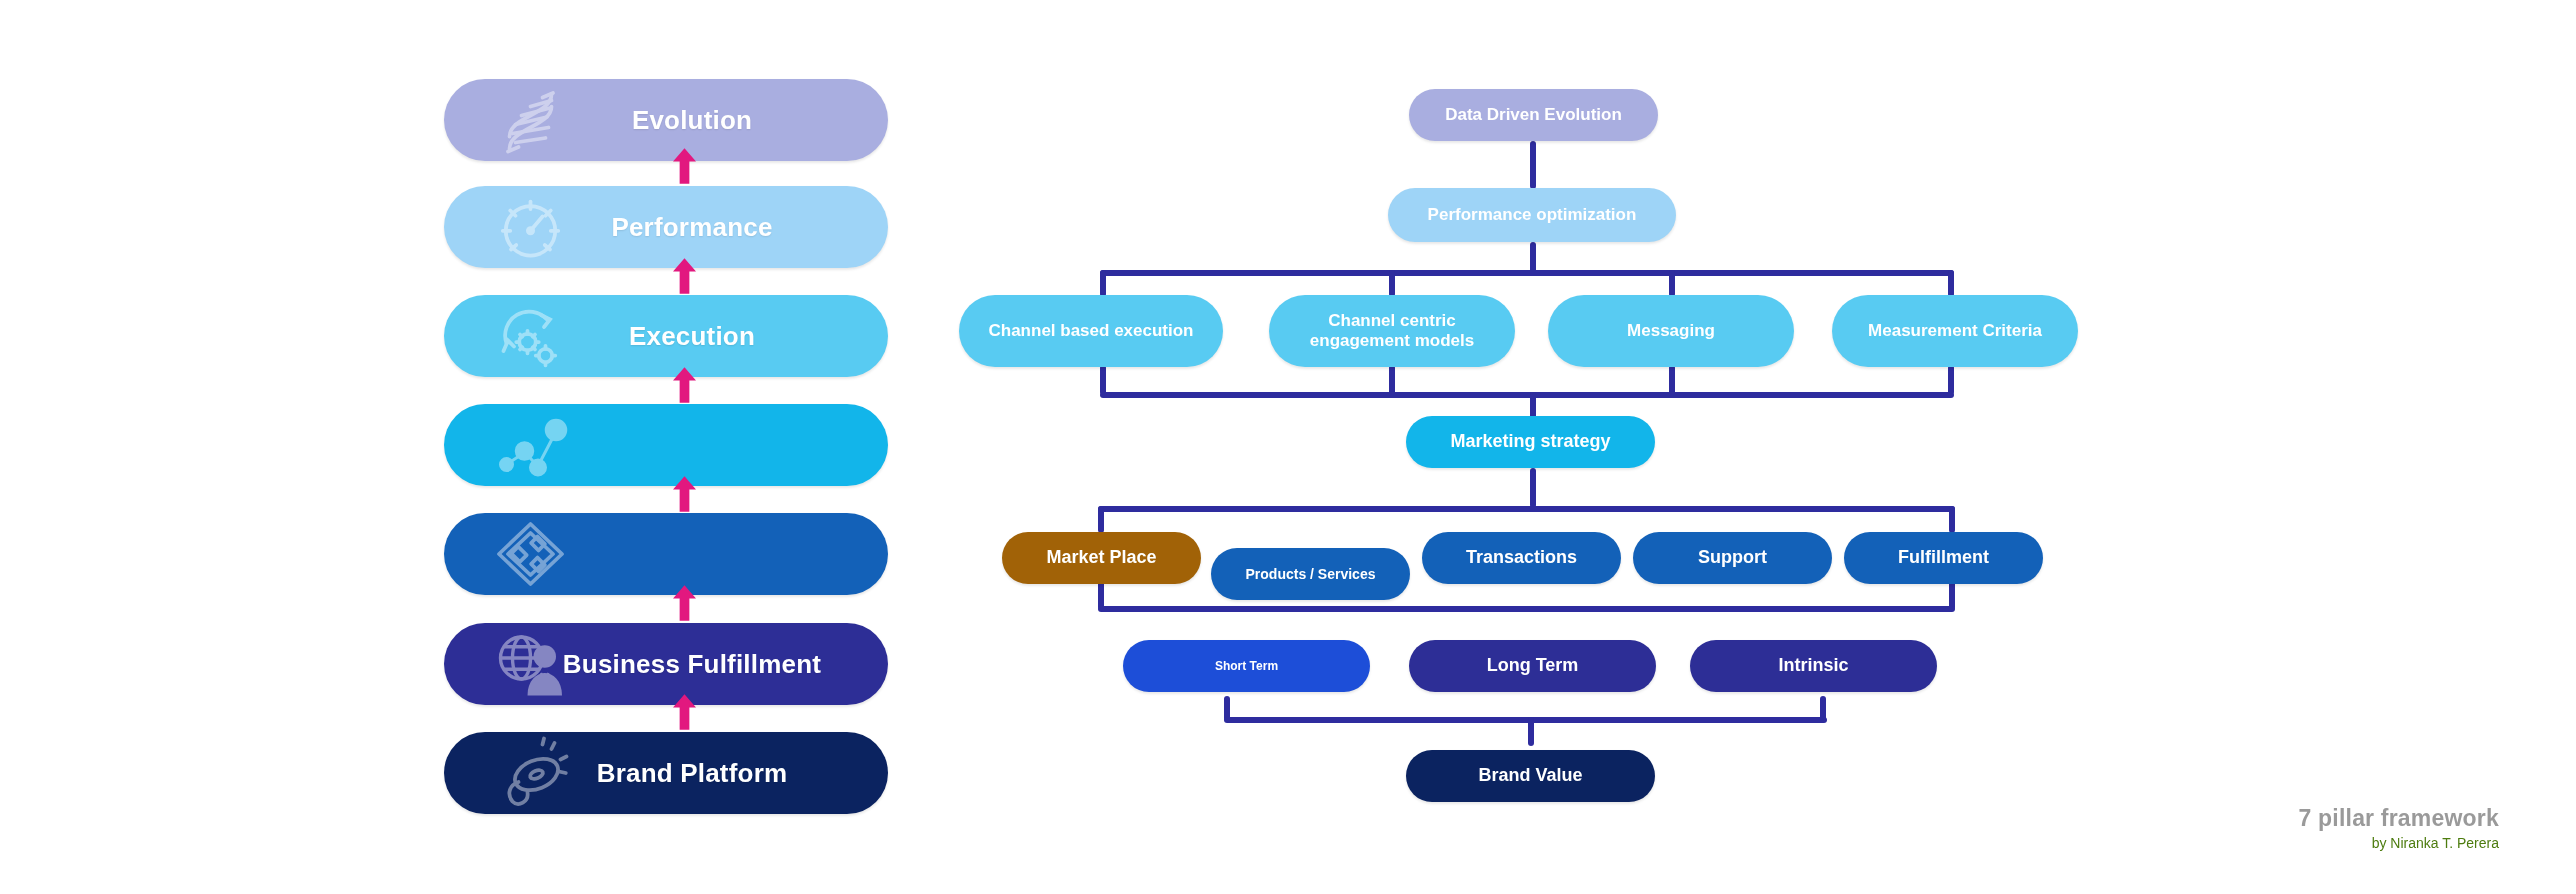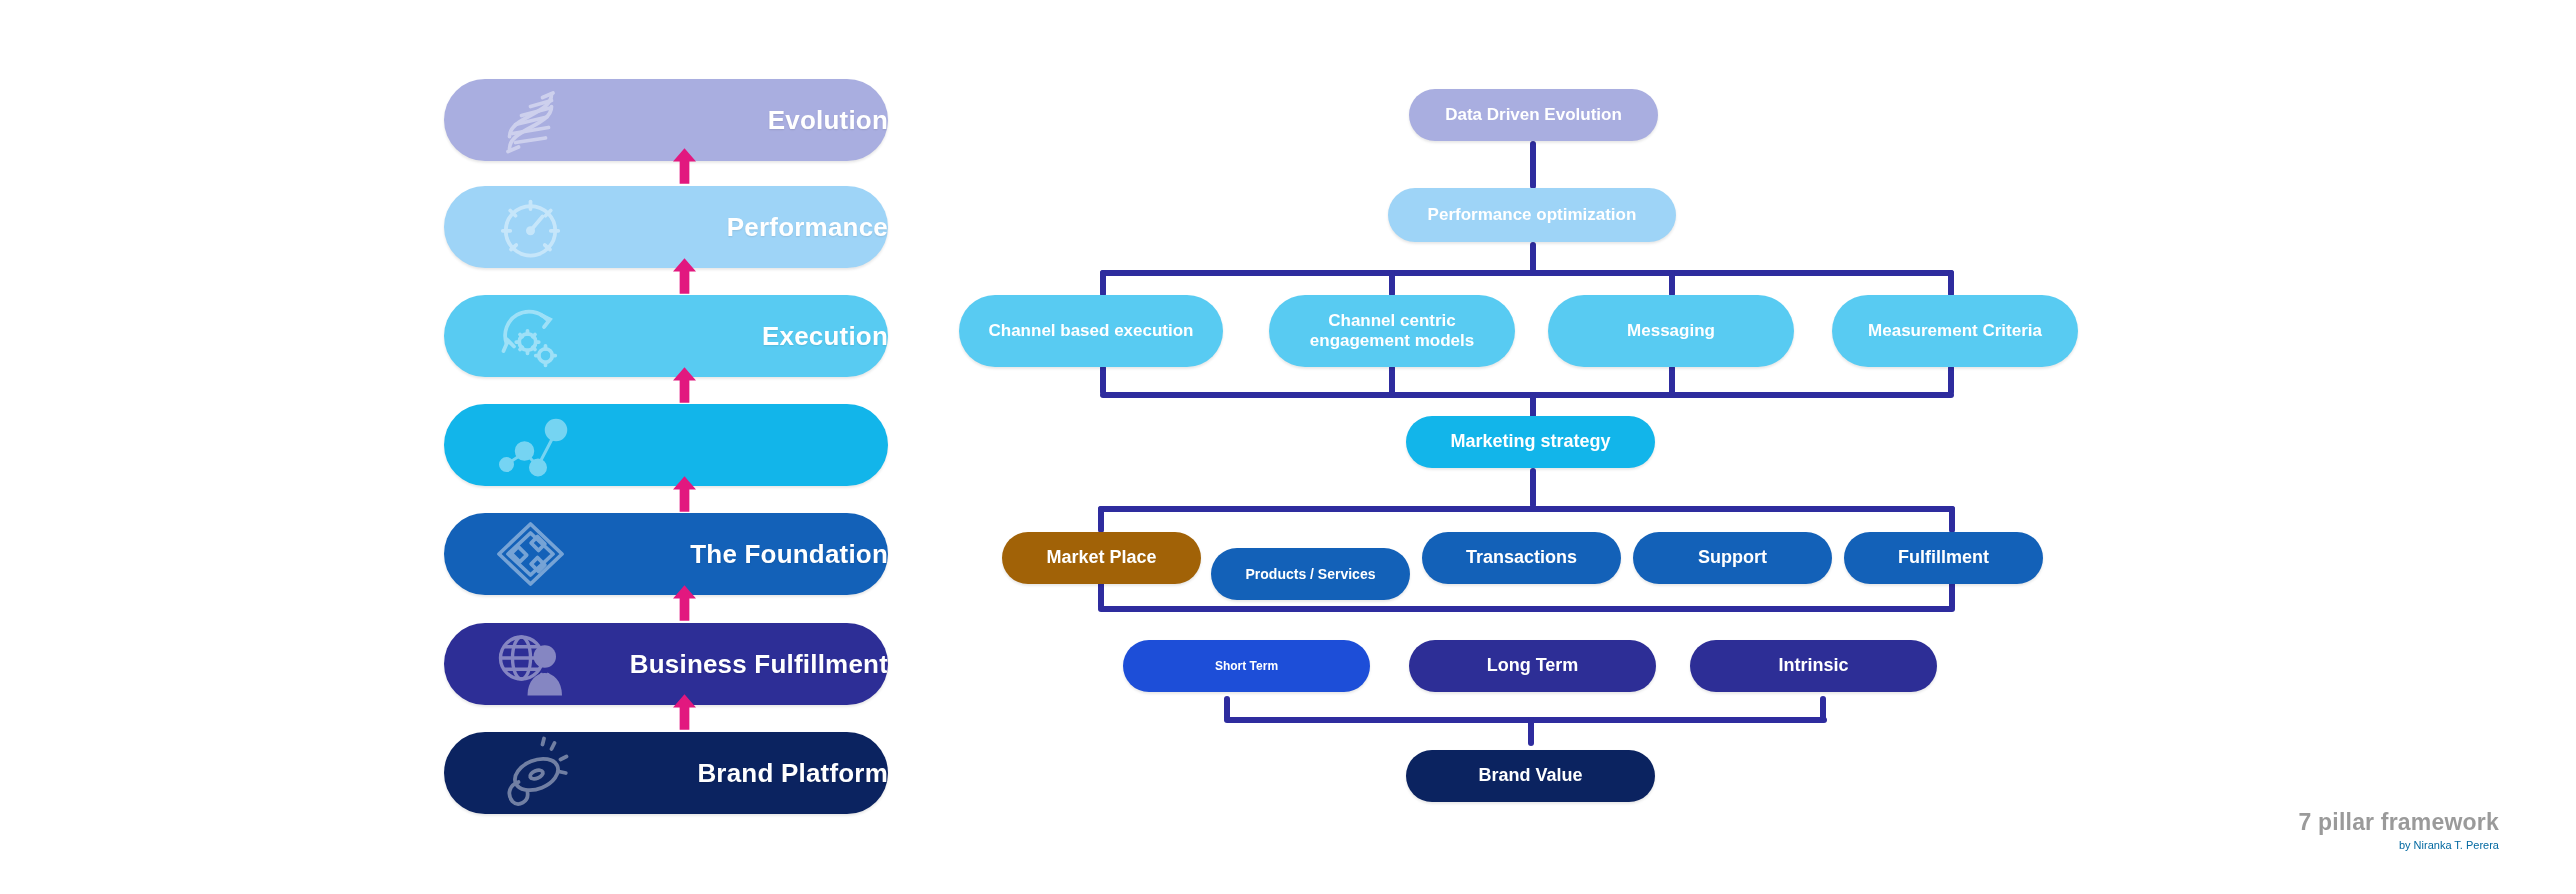--- a/index.html
+++ b/index.html
@@ -42,21 +42,21 @@
     width: 97px;
     height: 75px;
     opacity: 0.42;
     pointer-events: none;
   }
   .pillar .pillar-icon svg { width: 100%; height: 100%; display: block; }
   .pillar .pillar-label {
     position: relative;
     z-index: 2;
     width: 100%;
-    text-align: right;
+    text-align: center;
     padding-left: 52px;
     box-sizing: border-box;
     color: #ffffff;
     font-weight: bold;
     font-size: 26px;
     letter-spacing: 0.2px;
     text-shadow: 0 0.9px 1.8px rgba(0,0,0,0.10);
   }
 
   
@@ -99,22 +99,22 @@
     bottom: 43px;
     text-align: right;
   }
   #footer .fw-title {
     font-size: 23px;
     font-weight: bold;
     color: #9a9a9a;
     letter-spacing: 0.2px;
   }
   #footer .fw-author {
-    font-size: 11px;
-    color: #0369a1;
+    font-size: 14px;
+    color: #4d7c0f;
     margin-top: 2.7px;
   }
 </style>
 </head>
 <body>
 
 <div id="canvas">
 
   <div id="pillar-stack">
       <div class="pillar" style="top: 79px; background: rgb(169, 174, 224);">
@@ -178,21 +178,20 @@
       <div class="pillar" style="top: 513px; background: rgb(19, 97, 184);">
         <span class="pillar-icon">
           <svg viewBox="0 0 100 100" fill="none" stroke="#ffffff" stroke-width="5" stroke-linejoin="round">
       <path d="M50 10 L92 50 L50 90 L8 50 Z"></path>
       <path d="M50 22 L80 50 L50 78 L20 50 Z"></path>
       <rect x="27" y="44" width="16" height="13" transform="rotate(45 35 50)"></rect>
       <rect x="53" y="30" width="14" height="12" transform="rotate(45 60 36)"></rect>
       <rect x="53" y="58" width="14" height="12" transform="rotate(45 60 64)"></rect>
     </svg>
         </span>
-        <span class="pillar-label" style="font-size: 26px;">The Foundation</span>
       </div>
       <div class="pillar" style="top: 623px; background: rgb(45, 46, 150);">
         <span class="pillar-icon">
           <svg viewBox="0 0 100 100" fill="none" stroke="#ffffff" stroke-width="4.5">
       <circle cx="38" cy="42" r="28"></circle>
       <ellipse cx="38" cy="42" rx="12" ry="28"></ellipse>
       <path d="M10 42 L66 42 M15 27 L61 27 M15 57 L61 57"></path>
       <circle cx="69" cy="40" r="15" fill="#ffffff" stroke="none"></circle>
       <path d="M46 92 C46 72, 58 62, 69 62 C80 62, 92 72, 92 92 Z" fill="#ffffff" stroke="none"></path>
       <path d="M64 62 L69 76 L74 62" fill="none" stroke-width="3"></path>

